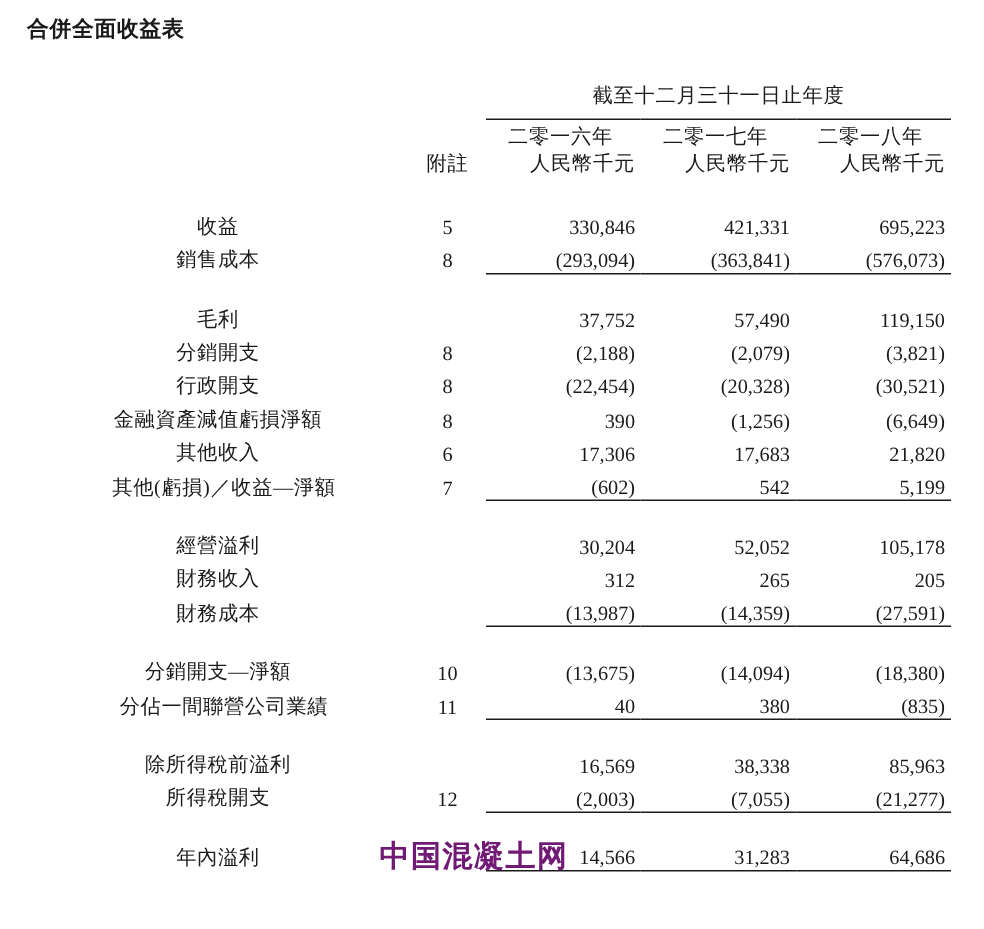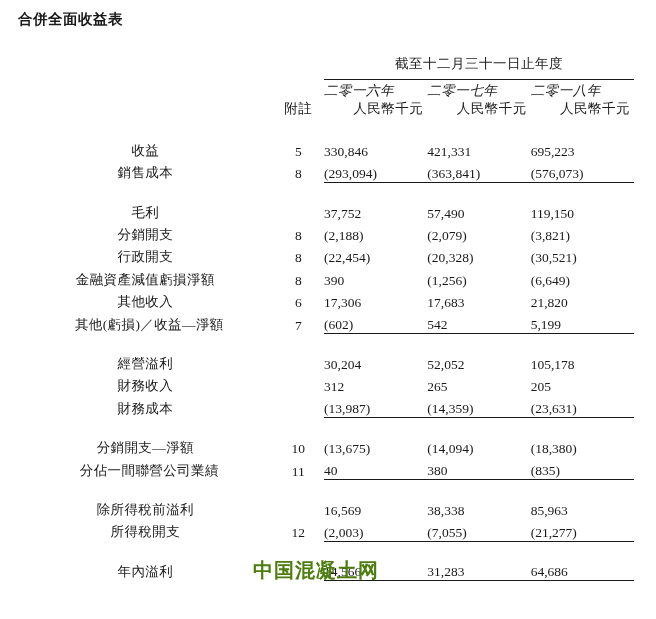--- a/index.html
+++ b/index.html
@@ -30,34 +30,33 @@
     border-collapse: collapse;
     font-size: 13.5px;
   }
   table.fin td, table.fin th {
     padding: 0;
     vertical-align: bottom;
     font-weight: normal;
   }
   .col-label { width: 258px; text-align: center; }
   .col-note  { width: 52px;  text-align: center; }
-  .col-num   { width: 104px; text-align: left; padding-right: 4px !important; }
+  .col-num   { width: 104px; text-align: right; padding-right: 4px !important; }
 
   .hdr-span {
     text-align: center;
     font-size: 13.5px;
     padding-bottom: 5px !important;
     letter-spacing: 0.5px;
   }
   .hdr-year {
-    text-align: left;
+    text-align: center;
     padding-right: 4px !important;
     padding-top: 2px !important;
     letter-spacing: 0.5px;
-    font-style: italic;
   }
   .hdr-unit {
     text-align: right;
     padding-right: 4px !important;
     padding-bottom: 3px !important;
     letter-spacing: 0.5px;
   }
   .hdr-note-label {
     text-align: center;
     vertical-align: bottom;
@@ -72,21 +71,21 @@
   tr.indent td.col-label { padding-left: 8px !important; }
   tr.spacer td { height: 17px; font-size: 0; line-height: 0; }
   td.botline { border-bottom: 1px solid #1a1a1a; }
 
   .watermark {
     position: absolute;
     left: 253px;
     top: 557px;
     font-size: 20px;
     font-weight: bold;
-    color: #4d7c0f;
+    color: #701a75;
     letter-spacing: 1px;
     font-family: "DejaVu Sans", "Liberation Sans", sans-serif;
     white-space: nowrap;
   }
 </style>
 </head>
 <body>
 
 <div class="page">
 
@@ -219,21 +218,21 @@
         <td class="col-num">312</td>
         <td class="col-num">265</td>
         <td class="col-num">205</td>
       </tr>
 
       <tr class="data">
         <td class="col-label">財務成本</td>
         <td class="col-note"></td>
         <td class="col-num botline">(13,987)</td>
         <td class="col-num botline">(14,359)</td>
-        <td class="col-num botline">(23,631)</td>
+        <td class="col-num botline">(27,591)</td>
       </tr>
 
       <tr class="spacer">
           <td colspan="5"></td>
         </tr>
 
       <tr class="data">
         <td class="col-label">分銷開支—淨額</td>
         <td class="col-note">10</td>
         <td class="col-num">(13,675)</td>

